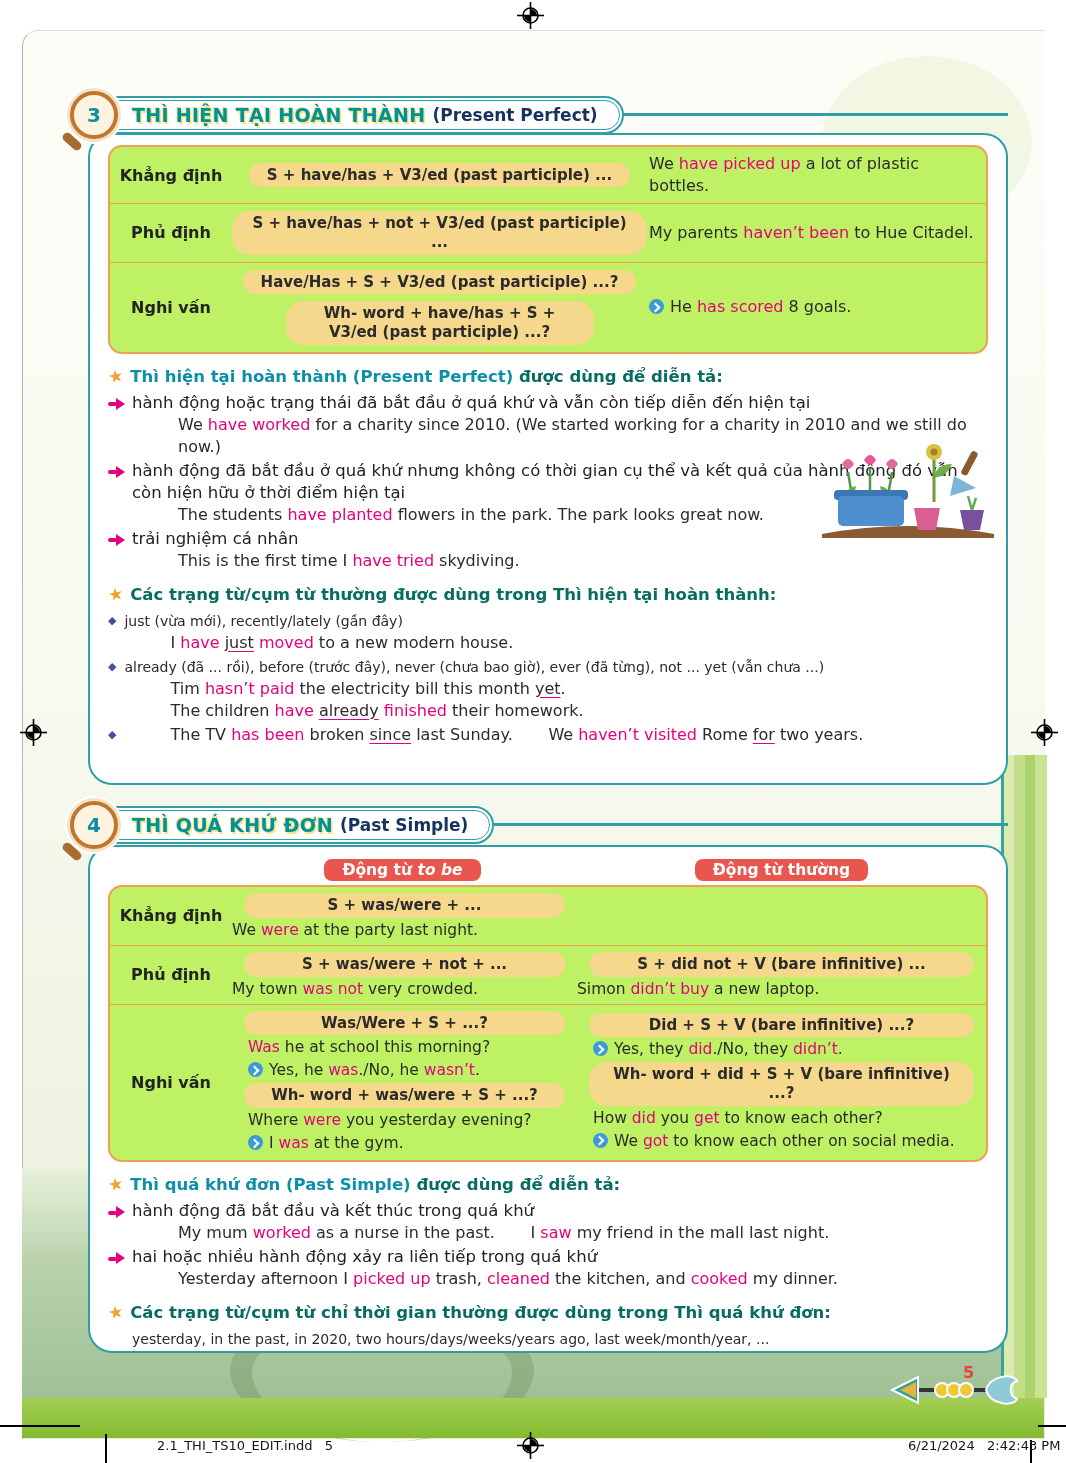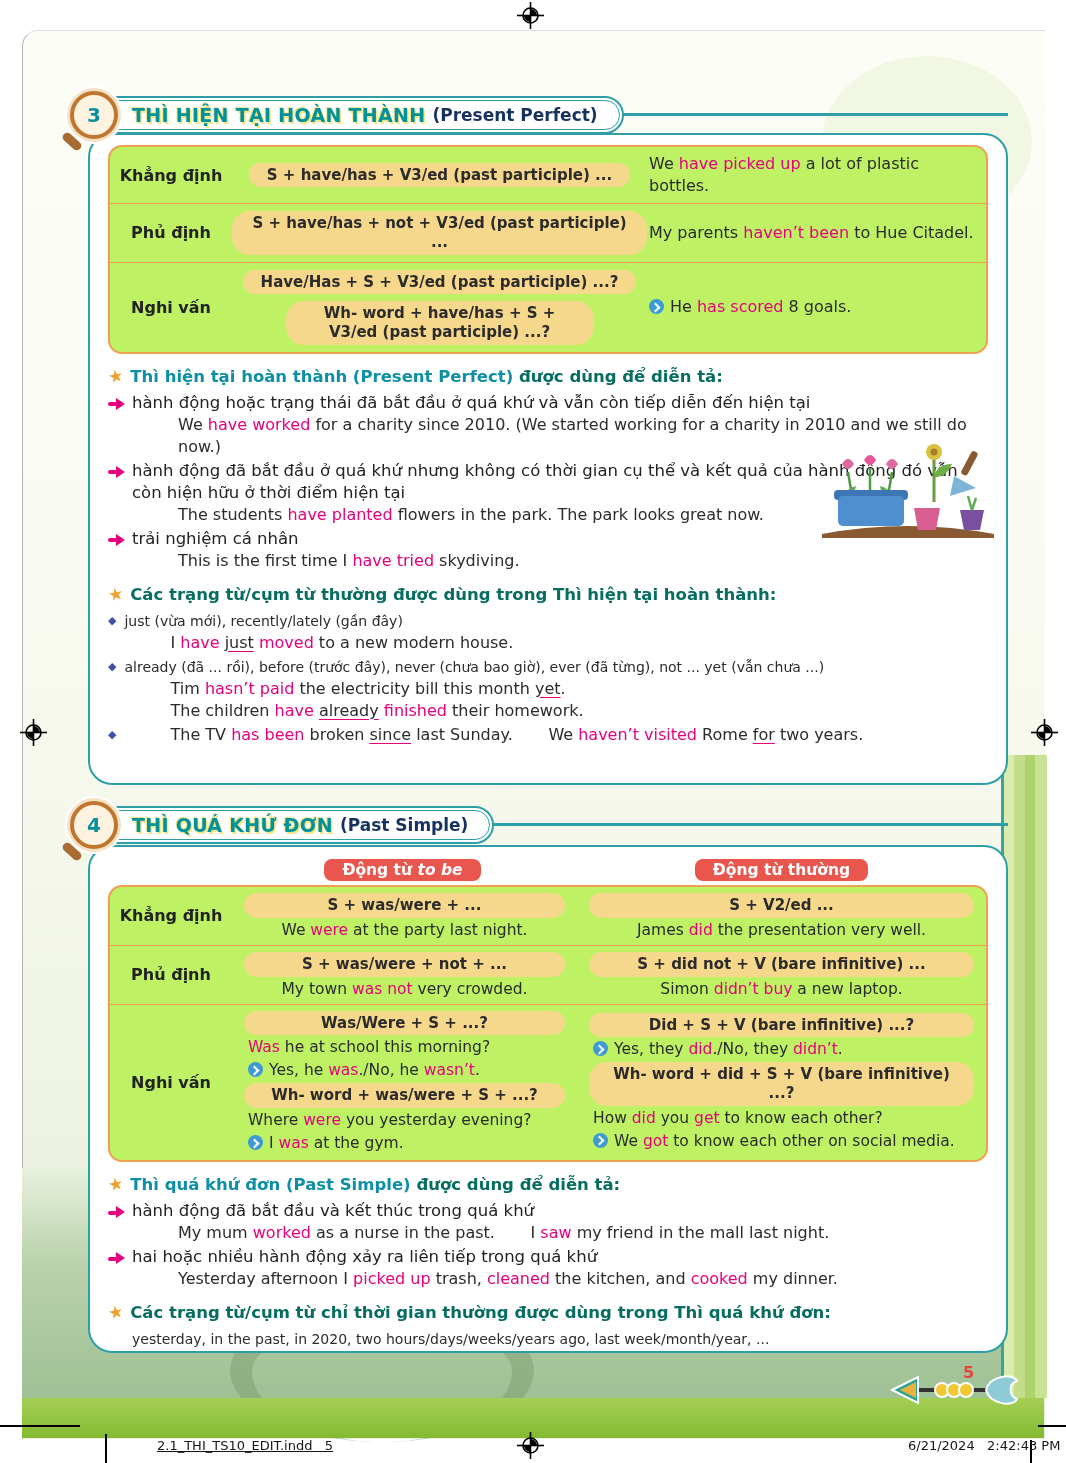--- a/index.html
+++ b/index.html
@@ -54,21 +54,21 @@
   
   .cols-header{display:flex;margin:2px 0 4px;}
   .ch-spacer{width:122px;flex:none;}
   .ch-cell1{width:345px;flex:none;text-align:center;}
   .ch-cell2{flex:1;text-align:center;}
   .redpill{background:#e8564e;color:#fff;border-radius:8px;padding:2px 18px;font-size:15.5px;display:inline-block;}
   .tcol1{width:345px;flex:none;}
   .tcol2{flex:1;}
   .tcol1 .pill,.tcol2 .pill{display:block;margin:2px 12px;}
   .tex2{font-size:15.5px;line-height:21px;}
-  .tex2.center{text-align:center;}
+  .tex2.center{text-align:left;}
   .tex2.qa{padding-left:16px;margin:2px 0;}
   
   .notes{margin-top:2px;}
   .note-title{display:flex;align-items:baseline;gap:7px;font-size:16.5px;line-height:22px;margin:11px 0 4px;}
   .note-item{display:flex;margin:2px 0;}
   .note-item > .bullet-arrow{margin-top:6px;}
   .note-body{flex:1;min-width:0;}
   .desc{font-size:16.5px;line-height:22px;color:#222;}
   .note-body .ex{padding-left:46px;}
   .ex{font-size:16px;line-height:22px;}
@@ -284,24 +284,20 @@
       <span class="ch-cell2"><span class="redpill"><span class="r-w">Động từ thường</span></span></span>
     </div>
 
     <div class="gtable">
       <div class="trow">
         <div class="tlabel">Khẳng định</div>
         <div class="tcol1">
           <span class="pill">S + was/were + ...</span>
           <div class="tex2 center"><span>We </span><span class="r-p">were</span><span> at the party last night.</span></div>
         </div>
-        <div class="tcol2">
-          <span class="pill">S + V2/ed ...</span>
-          <div class="tex2 center"><span>James </span><span class="r-p">did</span><span> the presentation very well.</span></div>
-        </div>
       </div>
       <div class="trow">
         <div class="tlabel">Phủ định</div>
         <div class="tcol1">
           <span class="pill">S + was/were + not + ...</span>
           <div class="tex2 center"><span>My town </span><span class="r-p">was not</span><span> very crowded.</span></div>
         </div>
         <div class="tcol2">
           <span class="pill">S + did not + V (bare infinitive) ...</span>
           <div class="tex2 center"><span>Simon </span><span class="r-p">didn’t buy</span><span> a new laptop.</span></div>
@@ -363,16 +359,16 @@
   <svg class="dart" width="130" height="36" viewBox="0 0 130 36">
     <rect x="22" y="16" width="86" height="4" rx="2" fill="#333"></rect>
     <path d="M2 18 L28 5 L28 31 Z" fill="#2ea394" stroke="#fff" stroke-width="2"></path>
     <path d="M10 18 L26 10 L26 26 Z" fill="#e8b23c"></path>
     <circle cx="52" cy="18" r="7" fill="#f2c832" stroke="#fff" stroke-width="2"></circle>
     <circle cx="64" cy="18" r="7" fill="#f2c832" stroke="#fff" stroke-width="2"></circle>
     <circle cx="76" cy="18" r="7" fill="#f2c832" stroke="#fff" stroke-width="2"></circle>
     <path d="M96 18 C100 3 124 1 127 9 C118 12 119 24 127 27 C124 35 100 33 96 18 Z" fill="#8fcbd6" stroke="#fff" stroke-width="2"></path>
   </svg>
 
-  <div class="footer-text" style="left:157px;top:1438px;text-decoration:underline;">2.1_THI_TS10_EDIT.indd   5</div>
+  <div class="footer-text" style="left:157px;top:1438px;">2.1_THI_TS10_EDIT.indd   5</div>
   <div class="footer-text" style="left:908px;top:1438px;">6/21/2024   2:42:43 PM</div>
 
 </div>
 
 </body></html>

